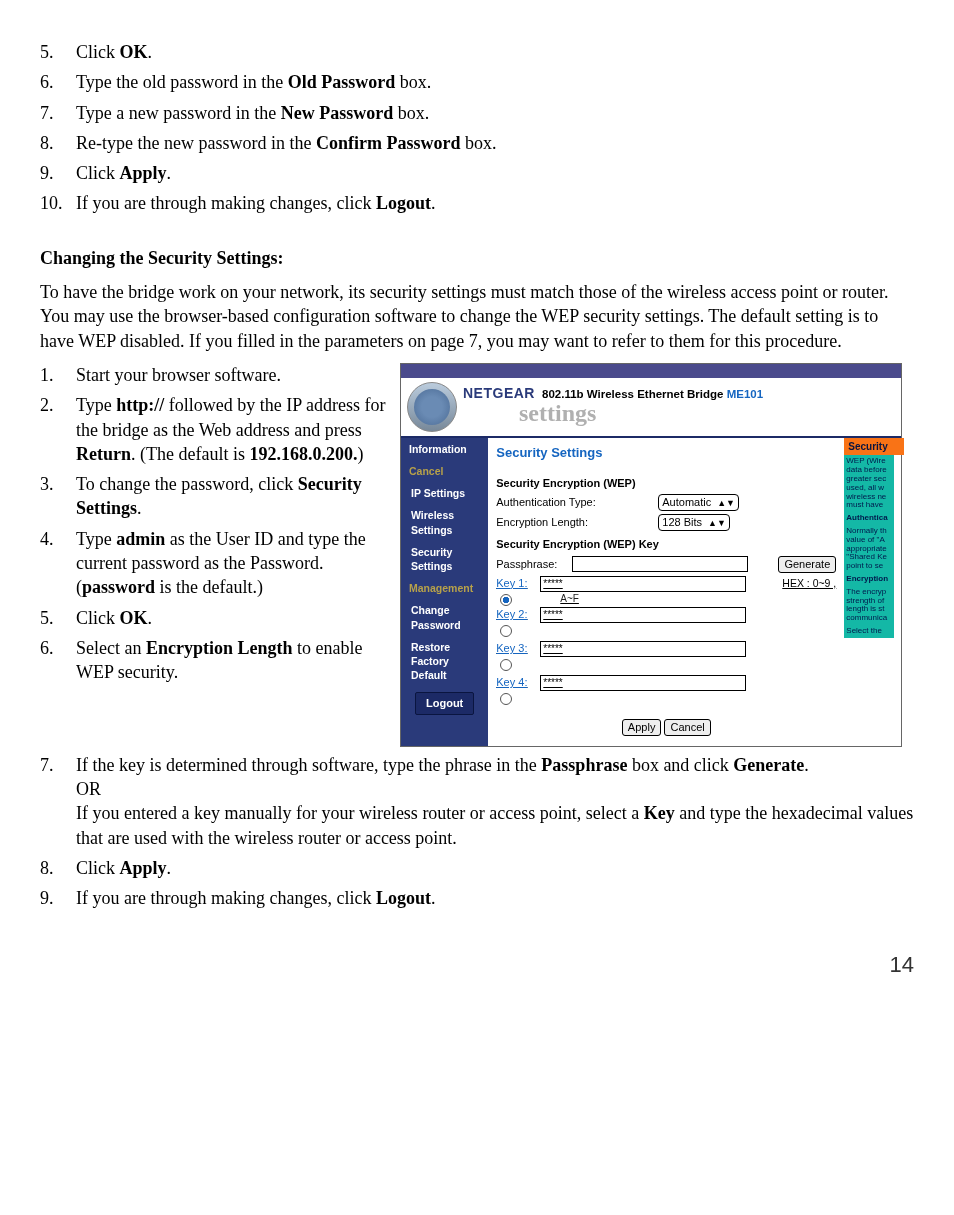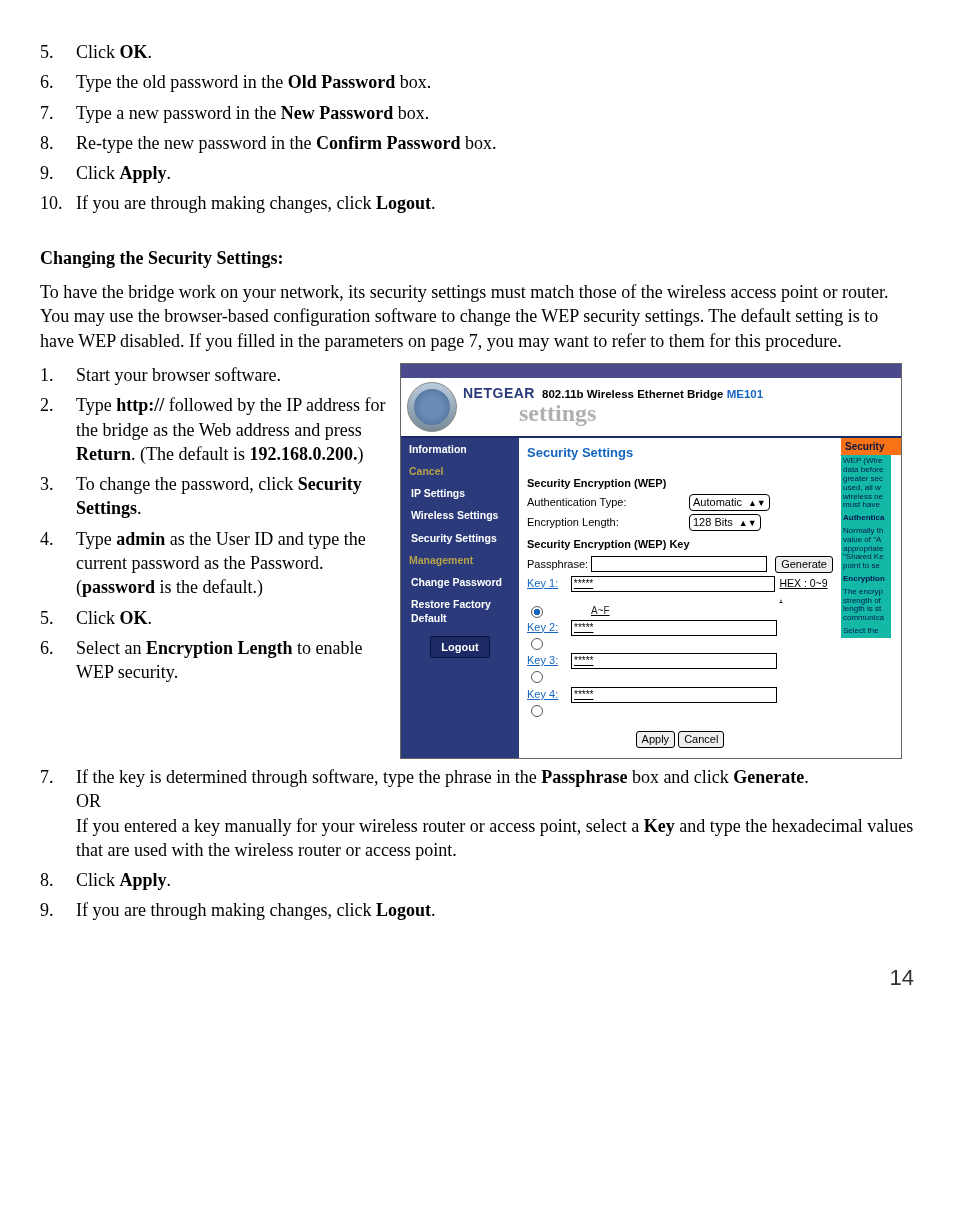--- a/index.html
+++ b/index.html
@@ -182,21 +182,21 @@
     display: inline-flex;
     align-items: center;
     gap: 6px;
     background: #fff;
   }
   .ng-select .chev { font-size: 9px; }
   .ng-passrow {
     display: flex;
     align-items: center;
     font-size: 11px;
-    gap: 3px;
+    gap: 15px;
     margin: 3px 0;
   }
   .ng-input {
     border: 1px solid #000;
     height: 14px;
     font-size: 10px;
     padding: 0 2px;
     background: #fff;
   }
   .ng-btn {

